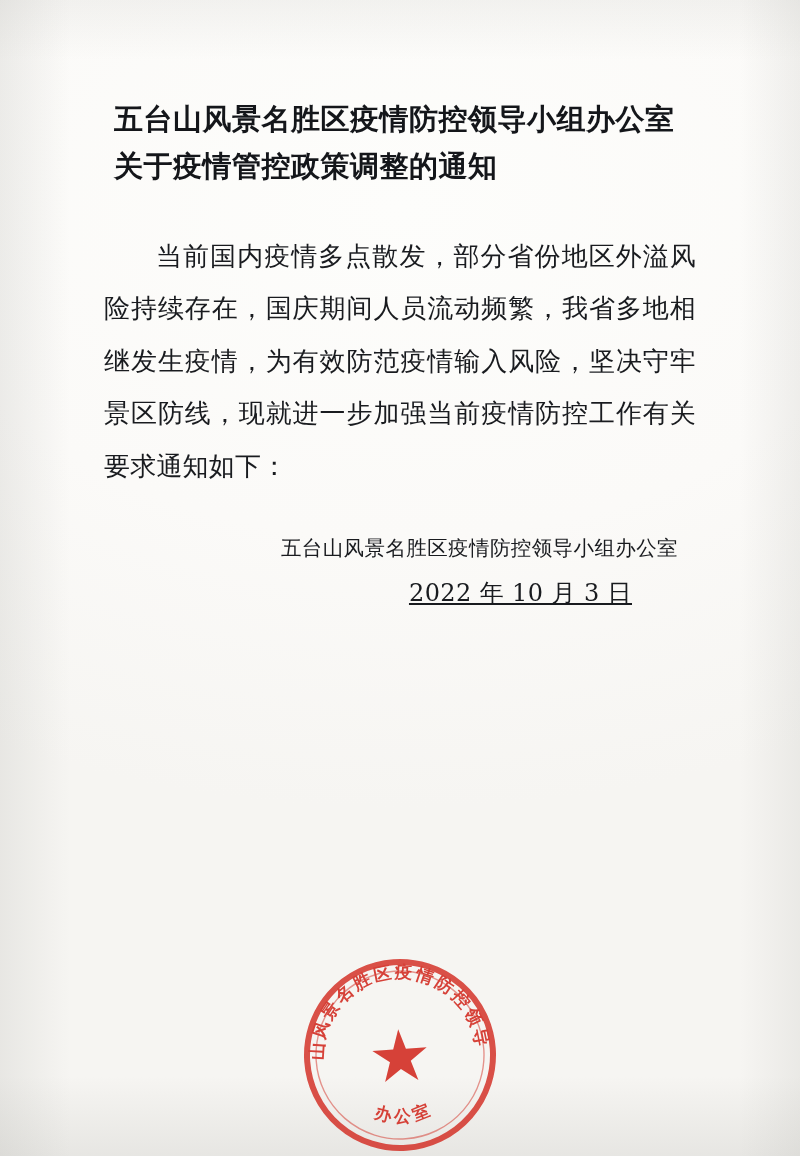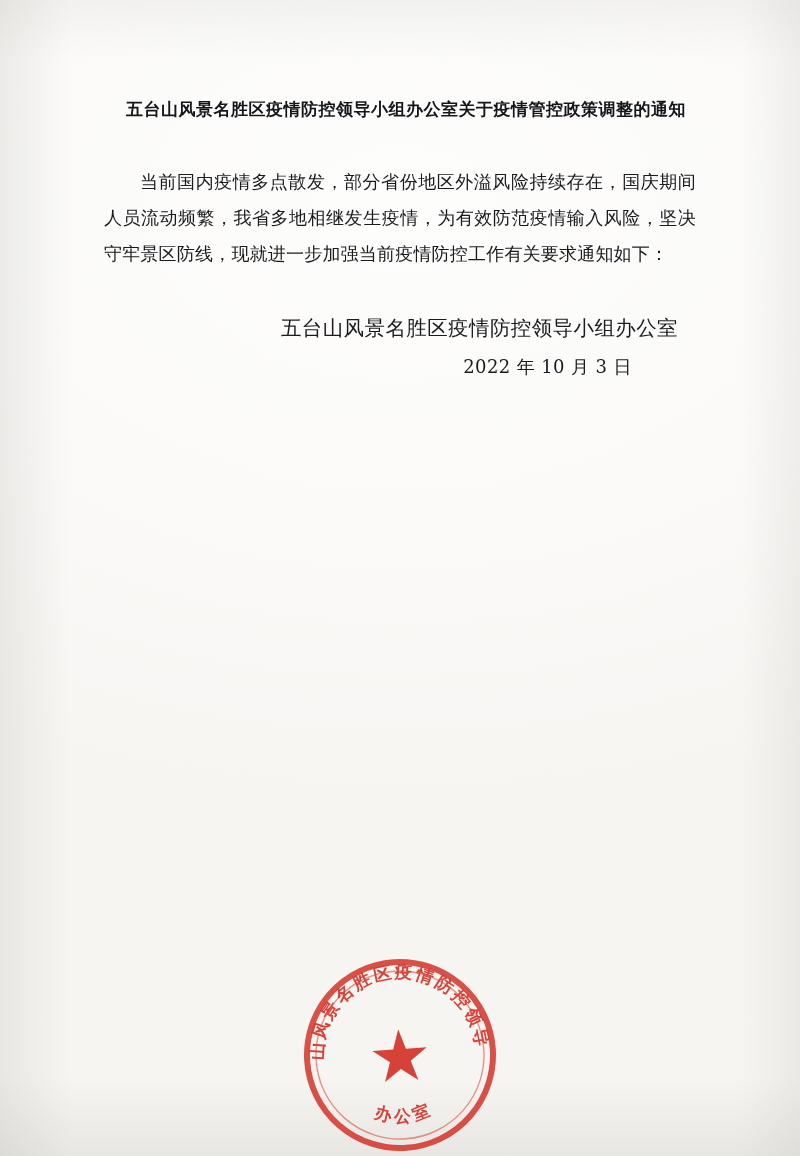--- a/index.html
+++ b/index.html
@@ -39,32 +39,32 @@
   }
 
   .doc-body {
     position: relative;
     padding: 96px 104px 0 104px;
     box-sizing: border-box;
     z-index: 2;
   }
 
   .doc-title {
-    text-align: right;
-    font-size: 17px;
+    text-align: left;
+    font-size: 29px;
     font-weight: bold;
     line-height: 1.62;
     letter-spacing: 0.5px;
     color: #14161a;
     margin: 0 10px 40px 10px;
     font-family: "DejaVu Serif", "Liberation Serif", serif;
   }
 
   .para {
-    font-size: 18px;
+    font-size: 26px;
     line-height: 2.02;
     color: #191b1f;
     text-align: justify;
     text-justify: inter-ideograph;
     margin: 0 0 4px 0;
     text-indent: 2em;
     letter-spacing: 0.2px;
   }
 
   .sign-block {
@@ -72,25 +72,26 @@
     text-align: right;
     padding-right: 18px;
   }
   .sign-line {
     font-size: 20.5px;
     line-height: 2.0;
     color: #191b1f;
     letter-spacing: 0.4px;
   }
   .sign-date {
-    font-size: 18px;
+    font-size: 24px;
     line-height: 2.0;
     color: #191b1f;
     letter-spacing: 0.4px;
     padding-right: 46px;
+    text-decoration: underline;
   }
 
   
   .seal {
     position: absolute;
     left: 50%;
     transform: translateX(-50%) rotate(-4deg);
     top: 952px;
     width: 206px;
     height: 206px;

